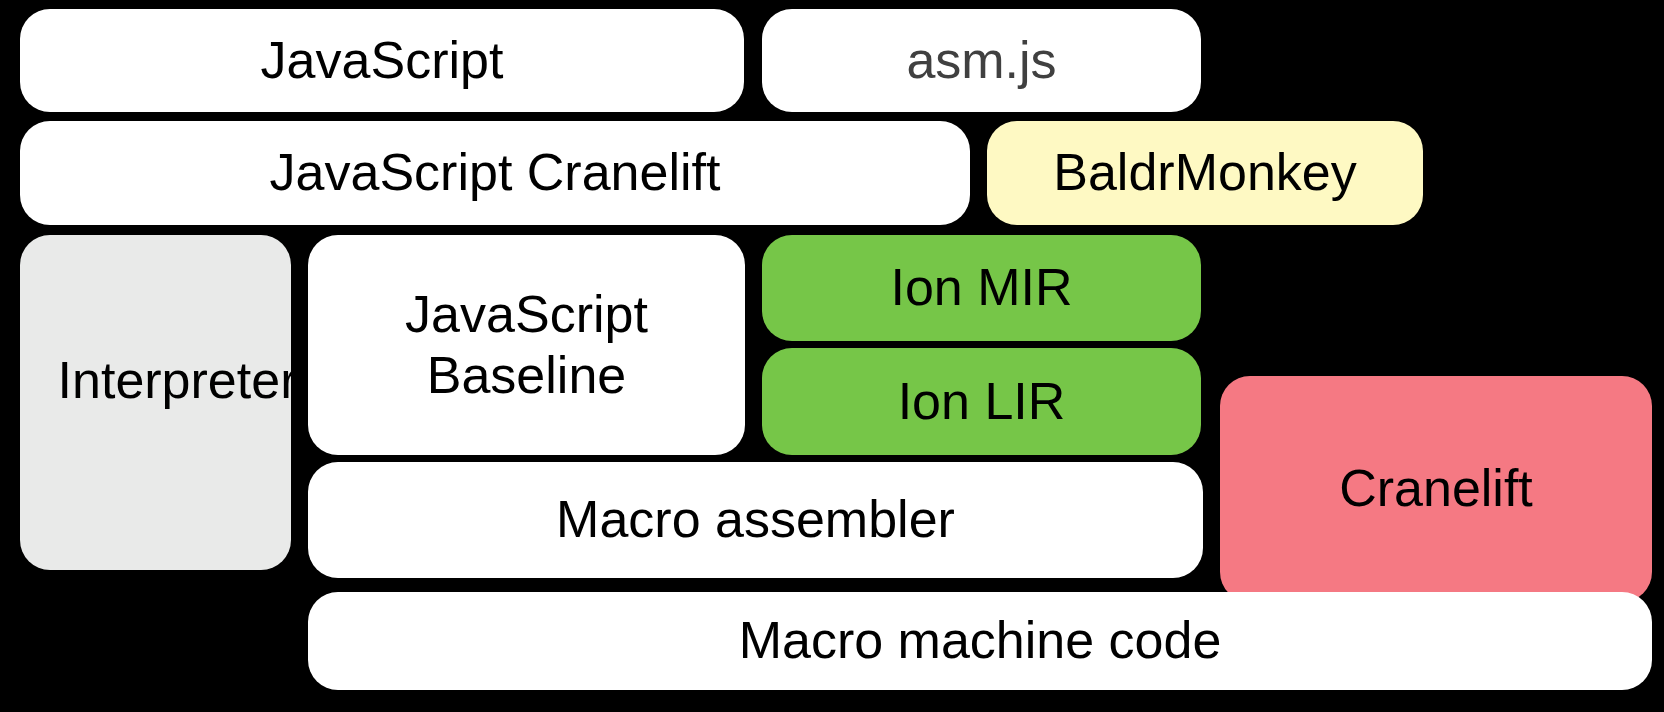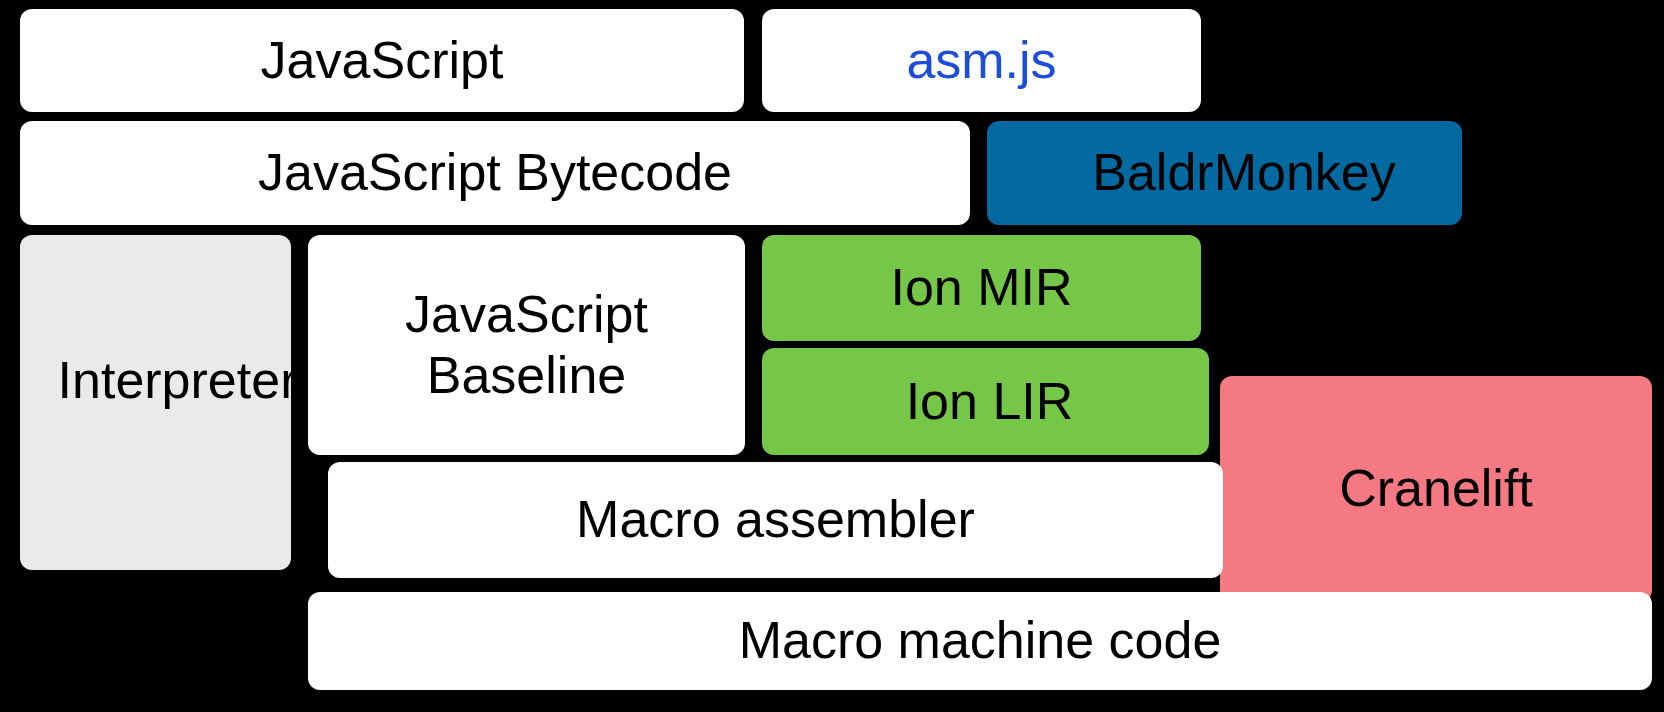--- a/index.html
+++ b/index.html
@@ -11,21 +11,21 @@
     position: relative;
     width: 1664px;
     height: 712px;
     background: #000;
     font-family: "Liberation Sans", sans-serif;
     overflow: hidden;
   }
   .box {
     position: absolute;
     background: #fff;
-    border-radius: 12px;
+    border-radius: 30px;
     display: flex;
     align-items: center;
     justify-content: center;
     text-align: center;
     color: #000;
     font-size: 52px;
     line-height: 1.18;
     letter-spacing: 0;
   }
   
@@ -49,55 +49,55 @@
 </style>
 </head>
 <body>
 
 <div class="canvas" style="background: rgb(0, 0, 0);">
 
   <div class="box b-javascript" style="background: rgb(255, 255, 255); color: rgb(0, 0, 0);">
     <span class="label">JavaScript</span>
   </div>
 
-  <div class="box b-asmjs" style="background: rgb(255, 255, 255); color: #1d4ed8;">
+  <div class="box b-asmjs" style="background: rgb(255, 255, 255); color: #404040;">
     <span class="label">asm.js</span>
   </div>
 
 
   <div class="box b-bytecode" style="background: rgb(255, 255, 255); color: rgb(0, 0, 0);">
-    <span class="label">JavaScript Bytecode</span>
+    <span class="label">JavaScript Cranelift</span>
   </div>
 
-  <div class="box b-baldrmonkey" style="background: #0369a1; color: rgb(0, 0, 0); padding-left: 39px;">
+  <div class="box b-baldrmonkey" style="background: #fef9c3; color: rgb(0, 0, 0);">
     <span class="label">BaldrMonkey</span>
   </div>
 
   <div class="box b-interpreter" style="background: rgb(233, 234, 233); color: rgb(0, 0, 0);">
     <span class="label">Interpreter</span>
   </div>
 
   <div class="box b-baseline" style="background: rgb(255, 255, 255); color: rgb(0, 0, 0);">
     <span class="label">JavaScript
 Baseline</span>
   </div>
 
   <div class="box b-ion-mir" style="background: rgb(118, 198, 72); color: rgb(0, 0, 0); text-align: center;">
     <span class="label">Ion MIR</span>
   </div>
 
-  <div class="box b-ion-lir" style="background: rgb(118, 198, 72); color: rgb(0, 0, 0); padding-left: 8px;">
+  <div class="box b-ion-lir" style="background: rgb(118, 198, 72); color: rgb(0, 0, 0);">
     <span class="label">Ion LIR</span>
   </div>
 
   <div class="box b-cranelift" style="background: rgb(245, 121, 131); color: rgb(0, 0, 0); margin-top: 24px;">
     <span class="label">Cranelift</span>
   </div>
 
-  <div class="box b-macro" style="background: rgb(255, 255, 255); color: rgb(0, 0, 0); margin-left: 20px;">
+  <div class="box b-macro" style="background: rgb(255, 255, 255); color: rgb(0, 0, 0);">
     <span class="label">Macro assembler</span>
   </div>
 
   <div class="box b-native" style="background: rgb(255, 255, 255); color: rgb(0, 0, 0);">
     <span class="label">Macro machine code</span>
   </div>
 
 </div>
 
 </body></html>

